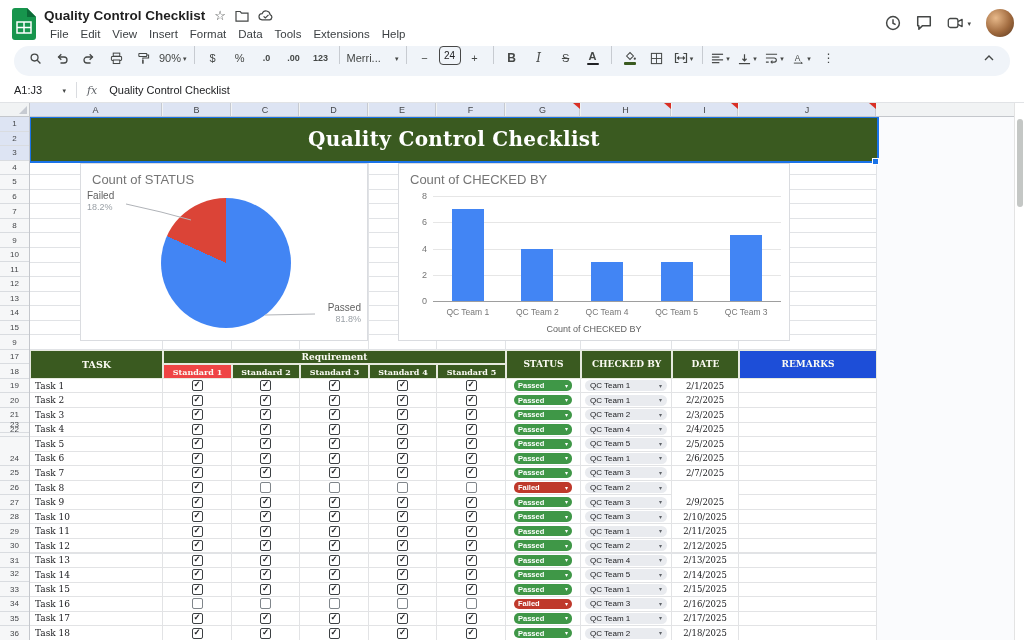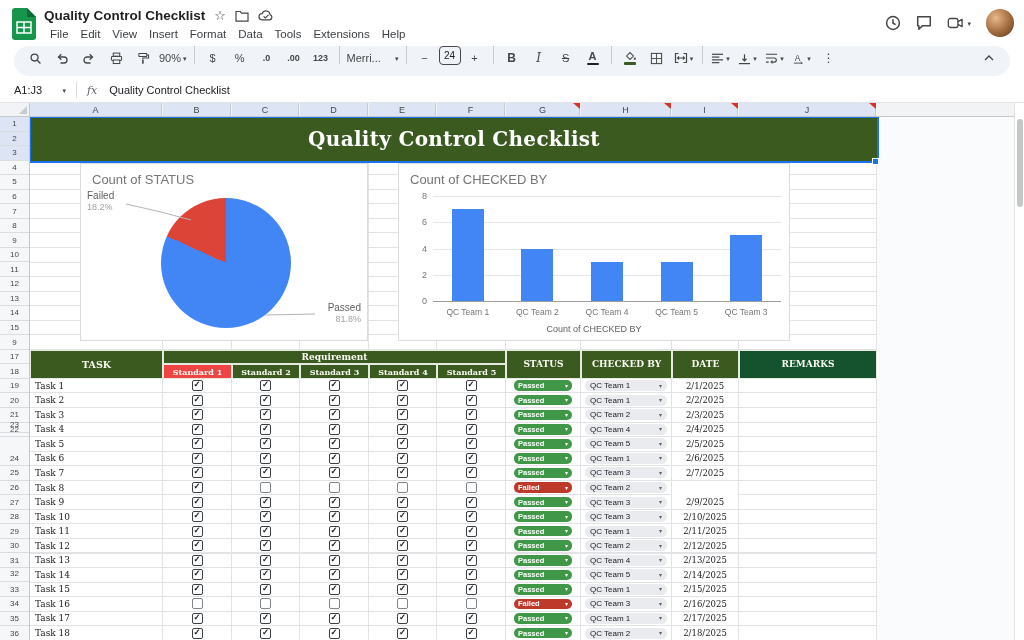--- a/index.html
+++ b/index.html
@@ -414,21 +414,21 @@
         </div>
       <div class="bar-xlabel">Count of CHECKED BY</div>
     </div>
 
     <div class="tablelayer">
       <div class="thead h-req" style="background: rgb(58, 90, 32);">Requirement</div>
       <div class="thead h-task" style="background: rgb(58, 90, 32);">TASK</div>
       <div class="thead h-status" style="background: rgb(58, 90, 32);">STATUS</div>
       <div class="thead h-checked" style="background: rgb(58, 90, 32);">CHECKED BY</div>
       <div class="thead h-date" style="background: rgb(58, 90, 32);">DATE</div>
-      <div class="thead h-remarks" style="background: #14532d;">REMARKS</div>
+      <div class="thead h-remarks" style="background: #1d4ed8;">REMARKS</div>
     <div class="thead std" style="left: 163px; width: 69px; top: 261.35px; height: 14.55px; background: #ef4444;">Standard 1</div>
         <div class="thead std" style="left: 232px; width: 68px; top: 261.35px; height: 14.55px; background: rgb(58, 90, 32);">Standard 2</div>
         <div class="thead std" style="left: 300px; width: 69px; top: 261.35px; height: 14.55px; background: rgb(58, 90, 32);">Standard 3</div>
         <div class="thead std" style="left: 369px; width: 68px; top: 261.35px; height: 14.55px; background: rgb(58, 90, 32);">Standard 4</div>
         <div class="thead std" style="left: 437px; width: 69px; top: 261.35px; height: 14.55px; background: rgb(58, 90, 32);">Standard 5</div>
         <div class="trow" style="top: 275.9px; height: 14.55px;">
           <div class="cell taskcell" style="left: 30px; width: 133px;">Task 1</div>
           <div class="cell ckcell" style="left: 163px; width: 69px;">
             <div class="cb on">✓</div>
           </div>

